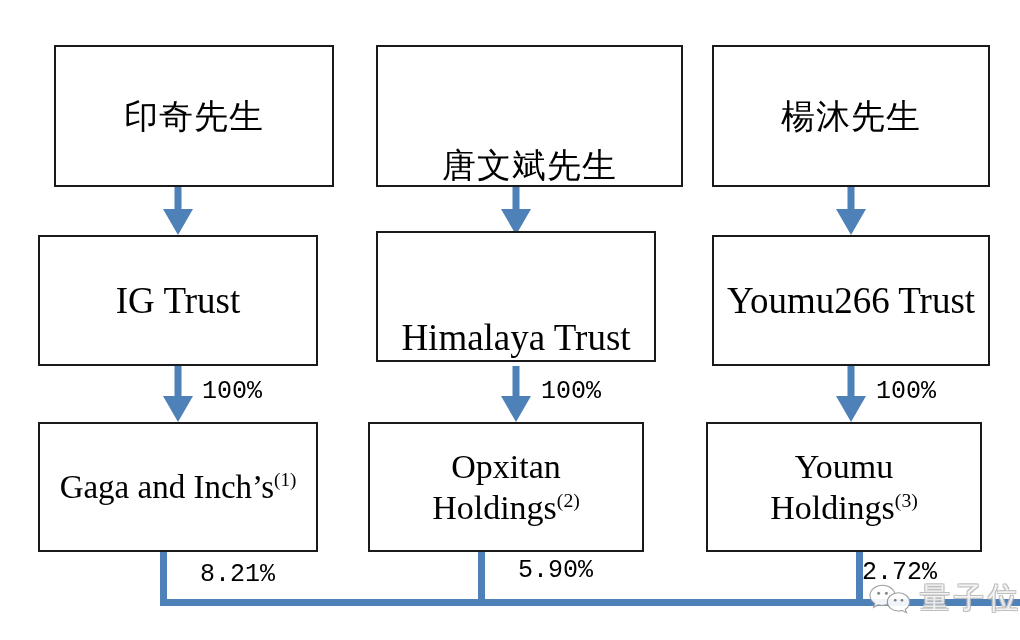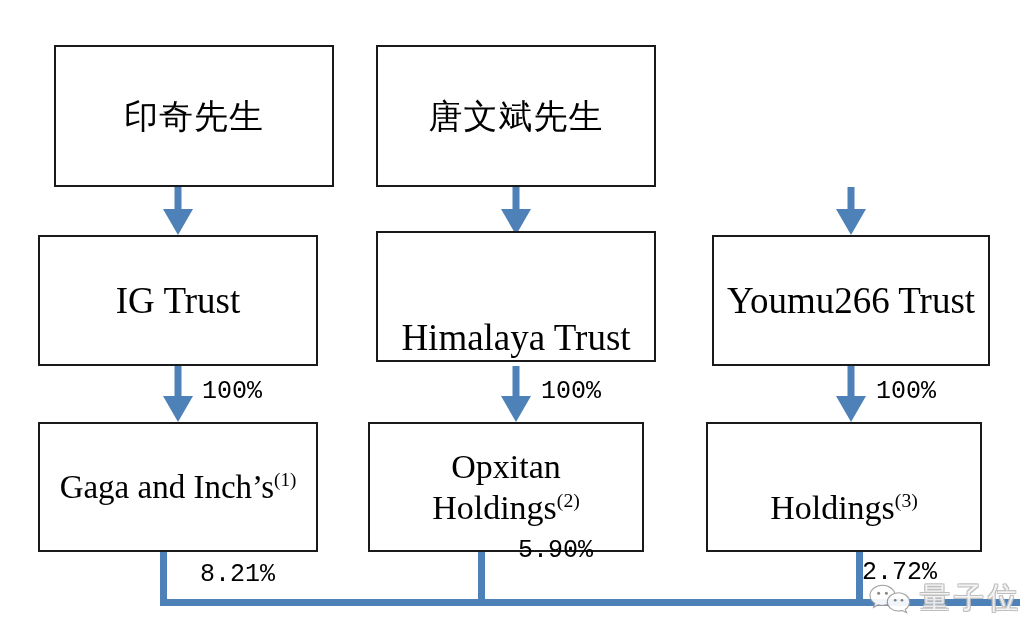--- a/index.html
+++ b/index.html
@@ -164,21 +164,21 @@
   <div class="node-box entity wide" style="left:38px; top:422px; width:280px; height:130px;">
     <span class="node-label">
       <span>Gaga and Inch’s</span><sup>(1)</sup>
     </span>
   </div>
 
   <div class="conn-v" style="left:160px; top:552px; height:54px;"></div>
 
   <div class="pct" style="left:200px; top:560px;">8.21%</div>
 
-  <div class="node-box cjk" style="left:376px; top:45px; width:280px; height:142px;">
+  <div class="node-box cjk" style="left:376px; top:45px; width:307px; height:142px;align-items:flex-end;">
     <span class="node-label">唐文斌先生</span>
   </div>
 
   <div class="arrow" style="left:501px; top:187px; width:30px; height:48px;">
     <span class="stem" style="height:24px;"></span>
     <span class="head"></span>
   </div>
 
   <div class="node-box latin" style="left:376px; top:231px; width:280px; height:131px;align-items:flex-end;">
     <span class="node-label">Himalaya Trust</span>
@@ -193,42 +193,45 @@
 
   <div class="node-box entity" style="left:368px; top:422px; width:276px; height:130px;justify-content:center;">
     <span class="node-label">
       <span>Opxitan</span><br>
       <span>Holdings</span><sup>(2)</sup>
     </span>
   </div>
 
   <div class="conn-v" style="left:478px; top:552px; height:54px;"></div>
 
-  <div class="pct" style="left:518px; top:536px;">5.90%</div>
-
+  <div class="pct" style="left:518px; top:556px;">5.90%</div>
+
+  <div class="node-box cjk" style="left:712px; top:45px; width:278px; height:142px;">
+    <span class="node-label">楊沐先生</span>
+  </div>
 
   <div class="arrow" style="left:836px; top:187px; width:30px; height:48px;">
     <span class="stem" style="height:24px;"></span>
     <span class="head"></span>
   </div>
 
   <div class="node-box latin" style="left:712px; top:235px; width:278px; height:131px;">
     <span class="node-label">Youmu266 Trust</span>
   </div>
 
   <div class="arrow" style="left:836px; top:366px; width:30px; height:56px;">
     <span class="stem" style="height:32px;"></span>
     <span class="head"></span>
   </div>
 
   <div class="pct" style="left:876px; top:377px;">100%</div>
 
   <div class="node-box entity" style="left:706px; top:422px; width:276px; height:130px;">
     <span class="node-label">
-      <br>
+      <span>Youmu</span><br>
       <span>Holdings</span><sup>(3)</sup>
     </span>
   </div>
 
   <div class="conn-v" style="left:856px; top:552px; height:54px;"></div>
 
   <div class="pct" style="left:862px; top:558px;">2.72%</div>
 
   <div class="conn-h" style="left:160px; top:599px; width:860px;"></div>
 

